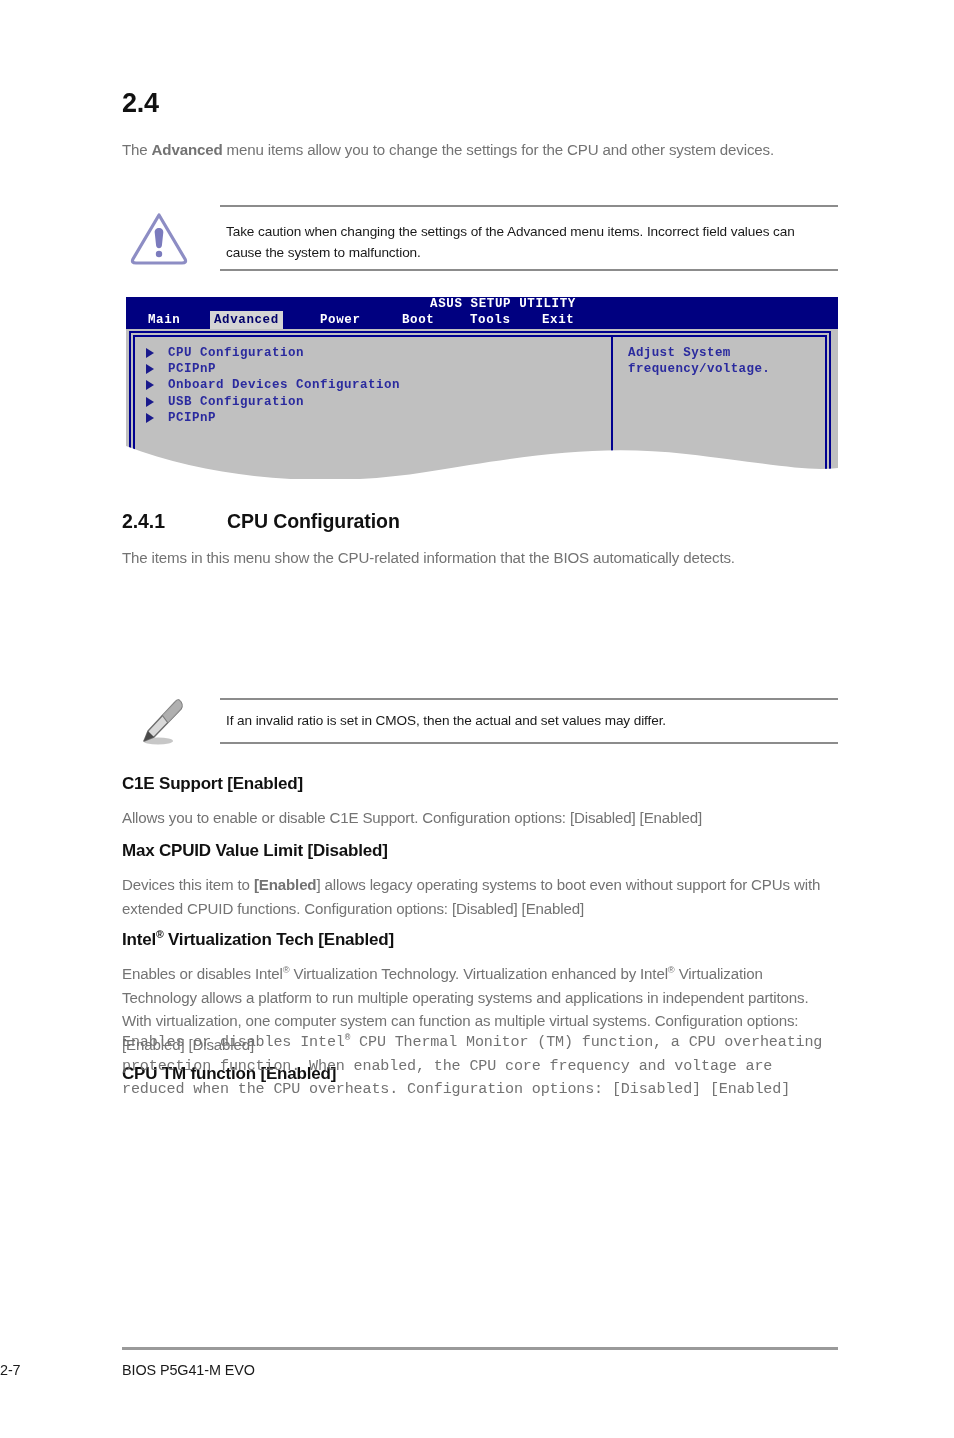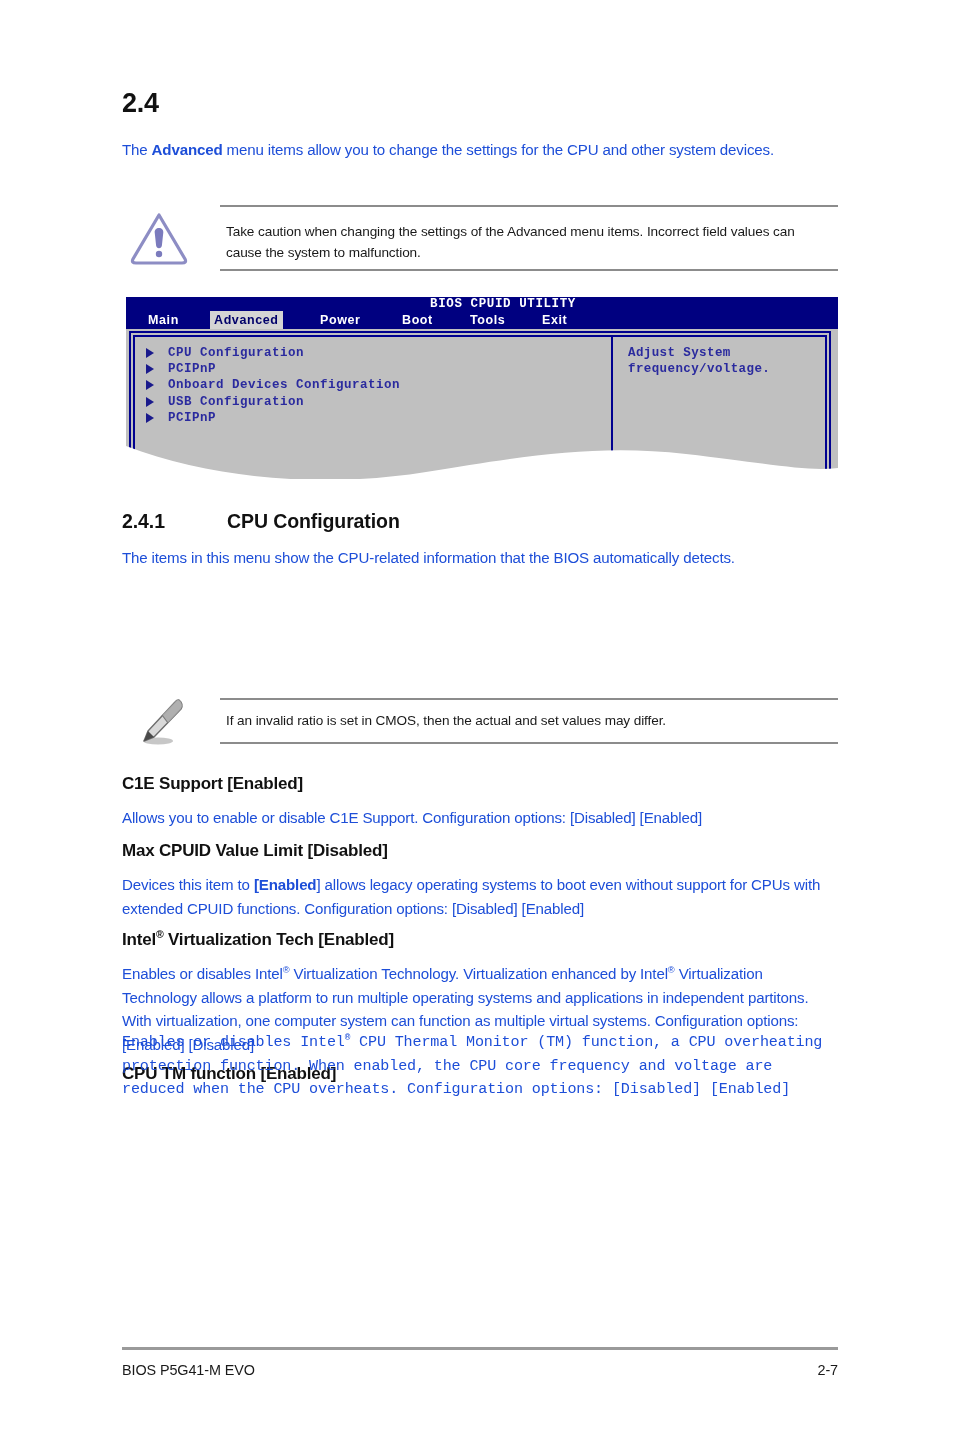--- a/index.html
+++ b/index.html
@@ -48,21 +48,21 @@
   }
   #h241 .num { width: 105px; }
 
   
   .body-p {
     position: absolute;
     left: 122px;
     width: 716px;
     font-size: 15.1px;
     line-height: 23.5px;
-    color: #1d4ed8;
+    color: #737373;
     letter-spacing: -0.15px;
   }
   .body-p b { font-weight: bold; }
 
   
   .item-head {
     position: absolute;
     left: 122px;
     width: 760px;
     font-size: 17px;
@@ -138,21 +138,21 @@
     color: #ffffff;
     letter-spacing: 0.6px;
     padding-left: 42px;
     box-sizing: border-box;
   }
   .bios-tabs {
     position: absolute;
     left: 0; top: 14px;
     height: 18px;
     width: 578px;
-    font-family: Liberation Sans, sans-serif;
+    font-family: Liberation Mono, monospace;
     font-size: 12.5px;
     font-weight: bold;
     letter-spacing: 0.6px;
     color: #ffffff;
   }
   .bios-tab {
     position: absolute;
     top: 0;
     height: 18px;
     line-height: 18px;
@@ -261,21 +261,21 @@
     top: 1362px;
     font-size: 14.4px;
     color: #1a1a1a;
     letter-spacing: -0.1px;
   }
   #footer-right {
     position: absolute;
     left: 0;
     top: 1362px;
     width: 838px;
-    text-align: right;
+    text-align: left;
     font-size: 14.4px;
     color: #1a1a1a;
     letter-spacing: -0.1px;
   }
 </style>
 </head>
 <body>
 
 <div class="page">
 
@@ -297,21 +297,21 @@
         <circle cx="31" cy="45" r="3.2" fill="#7b7bbd"></circle>
       </svg>
     </div>
     <div class="txt" style="top:16px;">Take caution when changing the settings of the Advanced menu items. Incorrect field values can cause the system to malfunction.</div>
   </div>
 
   <div id="bios-shot">
     <div class="bios-inner">
 
       <div class="bios-titlebar"></div>
-      <div class="bios-util-title">BIOS CPUID UTILITY</div>
+      <div class="bios-util-title">ASUS SETUP UTILITY</div>
 
       <div class="bios-tabs">
         <div class="bios-tab" style="left:18px;">Main</div>
         <div class="bios-tab active" style="left:84px;">Advanced</div>
         <div class="bios-tab" style="left:190px;">Power</div>
         <div class="bios-tab" style="left:272px;">Boot</div>
         <div class="bios-tab" style="left:340px;">Tools</div>
         <div class="bios-tab" style="left:412px;">Exit</div>
       </div>
 

